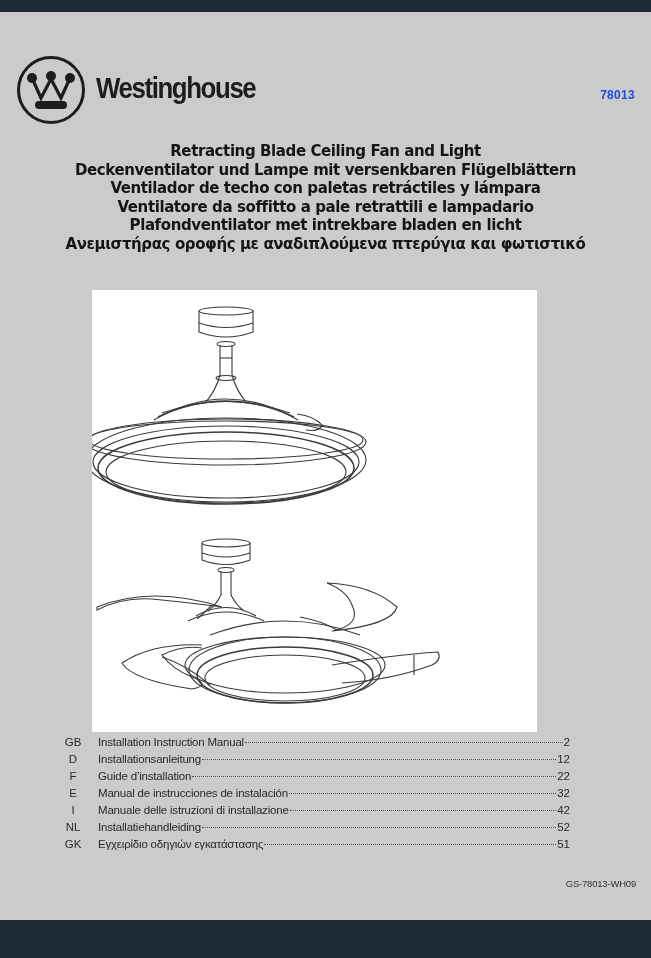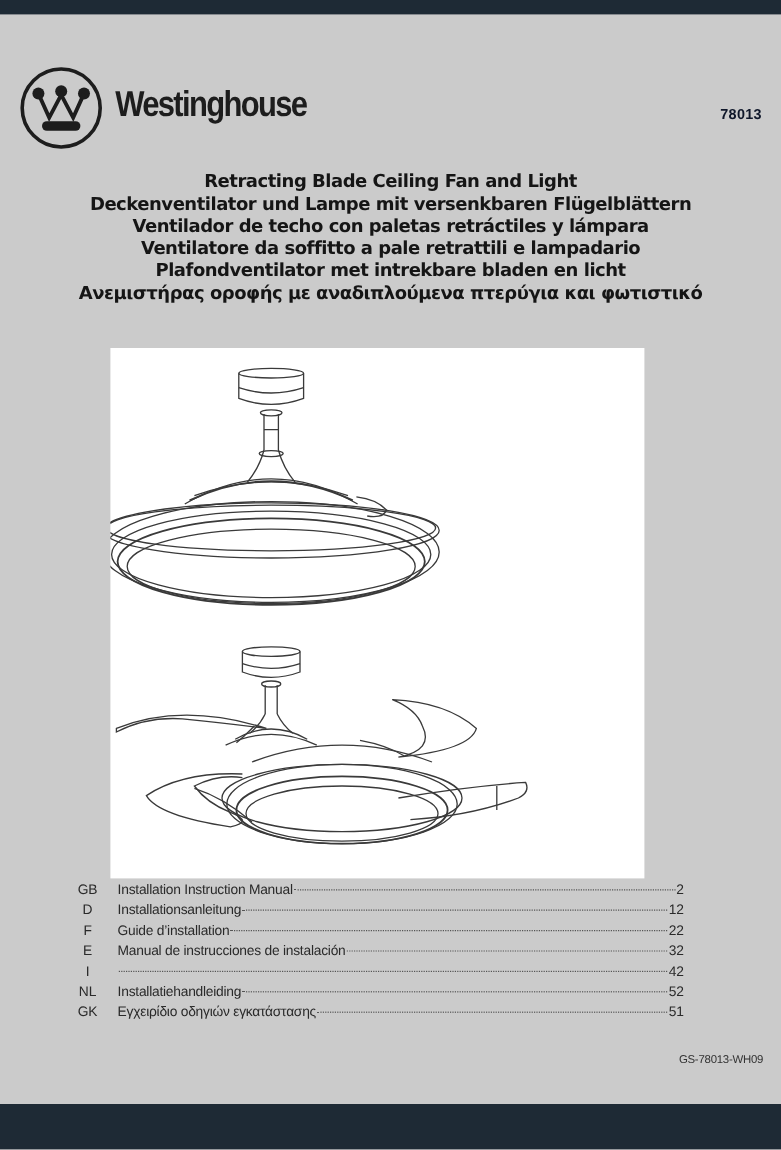--- a/index.html
+++ b/index.html
@@ -15,21 +15,21 @@
     .logo { position: absolute; left: 16px; top: 55px; width: 230px; height: 70px; }
     .logo-mark { position: absolute; left: 0; top: 0; width: 70px; height: 70px; }
     .logo-word {
       position: absolute; left: 80px; top: 16px;
       font-family: "Liberation Sans", sans-serif; font-weight: bold;
       font-size: 30px; letter-spacing: -1.6px; color: #1d1d1d;
       transform: scaleX(0.86); transform-origin: left center;
     }
     .model-no {
       position: absolute; right: 16px; top: 88px;
-      font-size: 12px; color: #0f172a; font-weight: bold; letter-spacing: 0.3px;
+      font-size: 12px; color: #1d4ed8; font-weight: bold; letter-spacing: 0.3px;
     }
 
     .titles {
       position: absolute; left: 0; top: 142px; width: 651px; text-align: center;
     }
     .titles div {
       font-family: "DejaVu Sans", sans-serif; font-weight: bold;
       font-size: 15px; line-height: 18.5px; color: #151515;
       letter-spacing: -0.4px;
     }
@@ -175,20 +175,21 @@
     <span class="toc-code">E</span>
     <span class="toc-line">
         <span class="toc-label">Manual de instrucciones de instalación</span>
         <span class="toc-dots"></span>
         <span class="toc-page">32</span>
       </span>
   </div>
   <div class="toc-row">
     <span class="toc-code">I</span>
     <span class="toc-line">
+        <span class="toc-label">Manuale delle istruzioni di installazione</span>
         <span class="toc-dots"></span>
         <span class="toc-page">42</span>
       </span>
   </div>
   <div class="toc-row">
     <span class="toc-code">NL</span>
     <span class="toc-line">
         <span class="toc-label">Installatiehandleiding</span>
         <span class="toc-dots"></span>
         <span class="toc-page">52</span>

